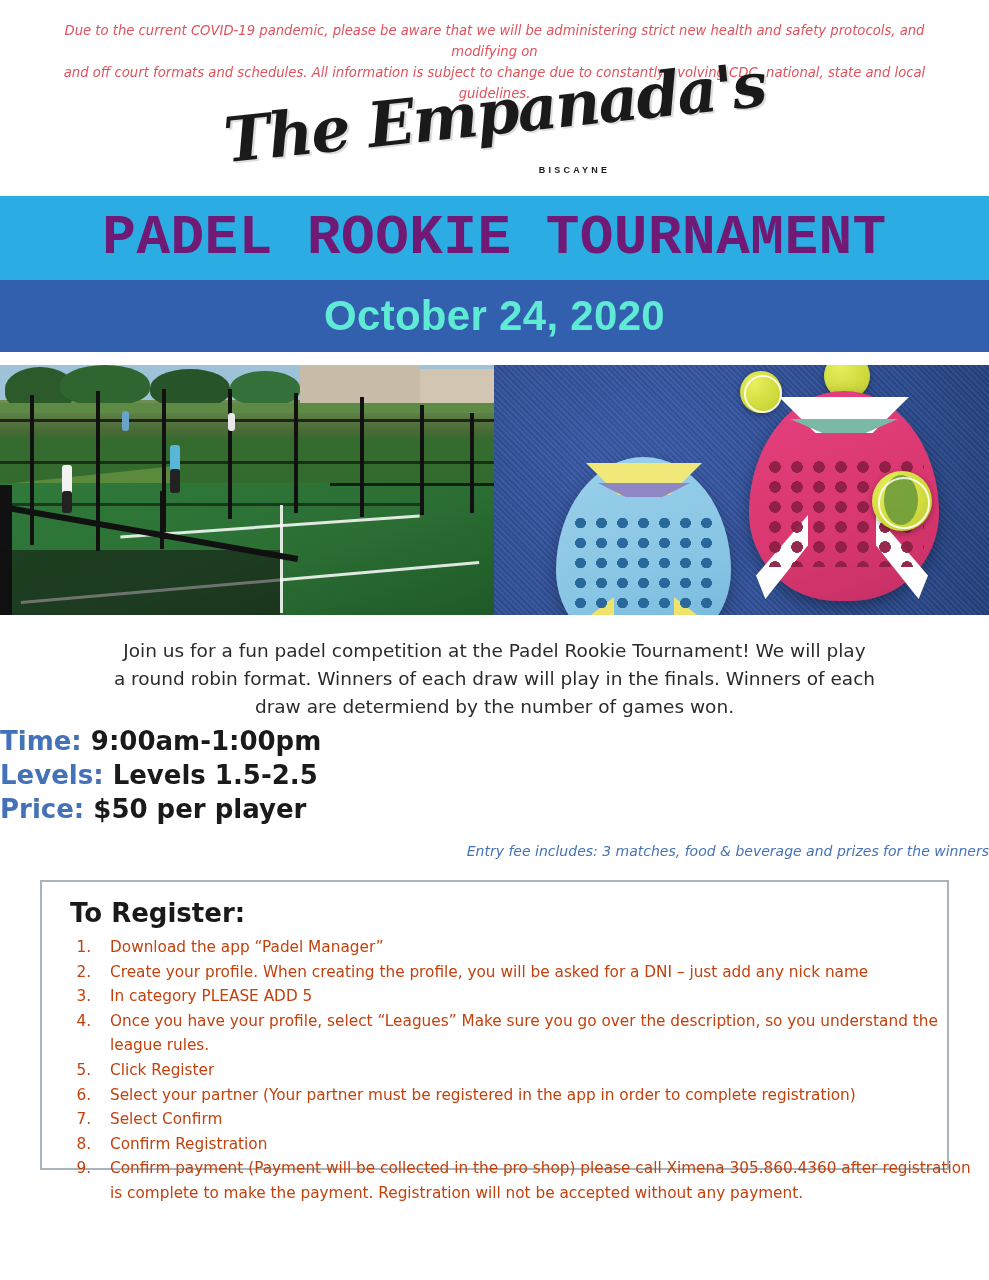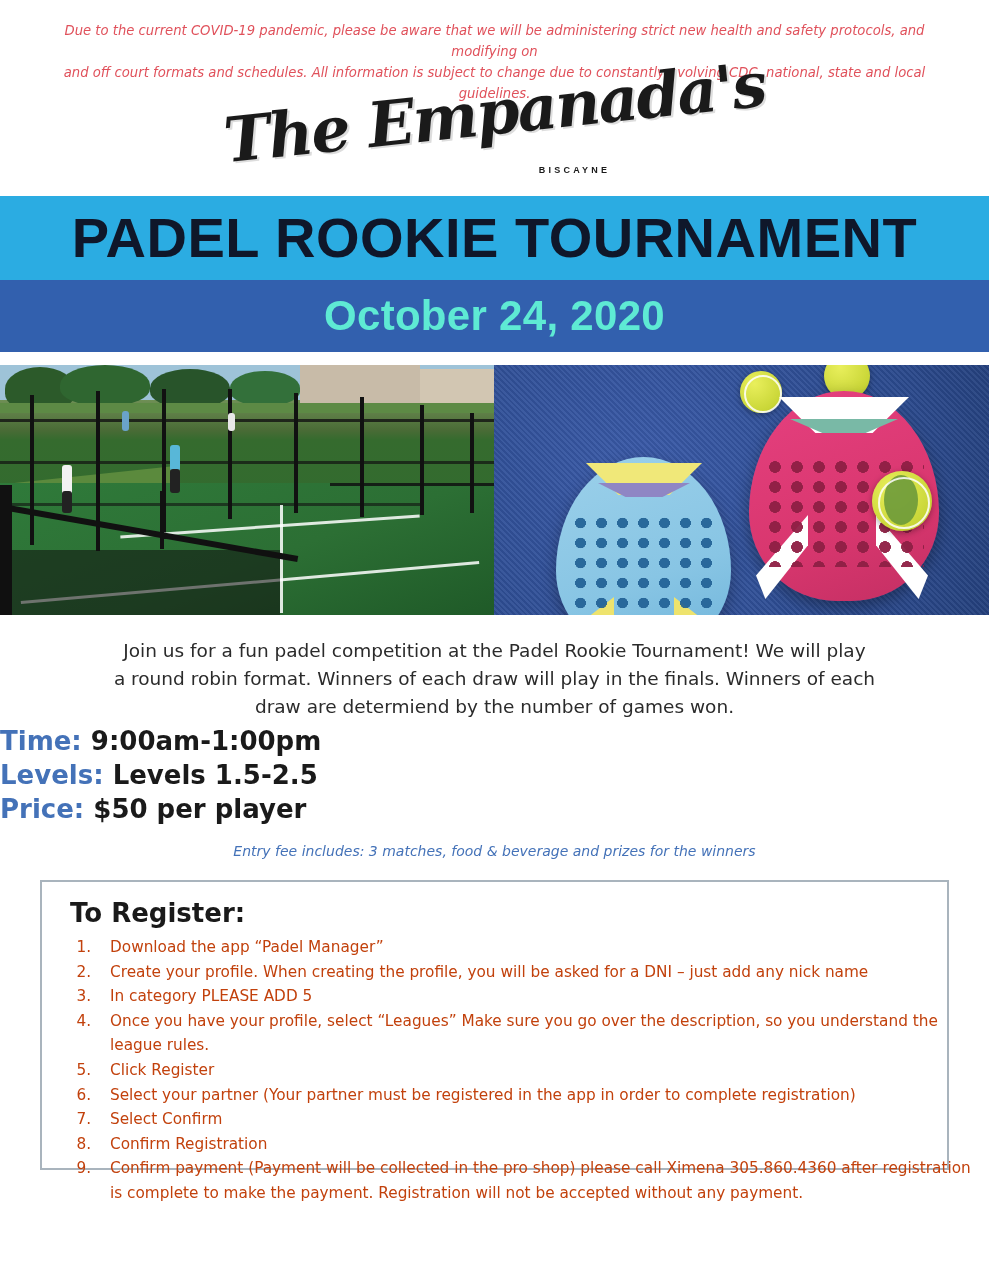--- a/index.html
+++ b/index.html
@@ -55,26 +55,26 @@
   }
 
   
   .band-light{
     position:absolute;left:0;top:196px;width:989px;height:84px;
     background:#2bace2;
     display:flex;align-items:center;justify-content:center;
   }
   .band-light h1{
     margin:0;
-    color:#0f172a;
+    color:#701a75;
     font-size:56px;
     font-weight:bold;
     letter-spacing:0.5px;
     line-height:56px;
-    font-family:Liberation Sans, sans-serif;
+    font-family:Liberation Mono, monospace;
   }
   .band-dark{
     position:absolute;left:0;top:280px;width:989px;height:72px;
     background:#3260ae;
     display:flex;align-items:center;justify-content:center;
   }
   .band-dark h2{
     margin:0;
     color:#5eead4;
     font-size:42px;
@@ -126,21 +126,21 @@
   
   .details{
     position:absolute;left:0;top:724px;width:989px;
   }
   .detail-line{
     font-size:26px;line-height:34px;color:#1a1a1a;font-weight:bold;
     font-family:"DejaVu Sans", sans-serif;
   }
   .detail-line .lbl{color:#4472b8;font-weight:bold;}
   .entry-note{
-    position:absolute;left:0;top:843px;width:989px;text-align:center;
+    position:absolute;left:0;top:843px;width:989px;text-align:right;
     color:#4472b8;font-style:italic;font-size:14px;
     font-family:"DejaVu Sans", sans-serif;
   }
 
   
   .pm-logo{
     position:absolute;left:777px;top:818px;width:138px;height:120px;
     background:#91c34e;
     z-index:5;
   }

